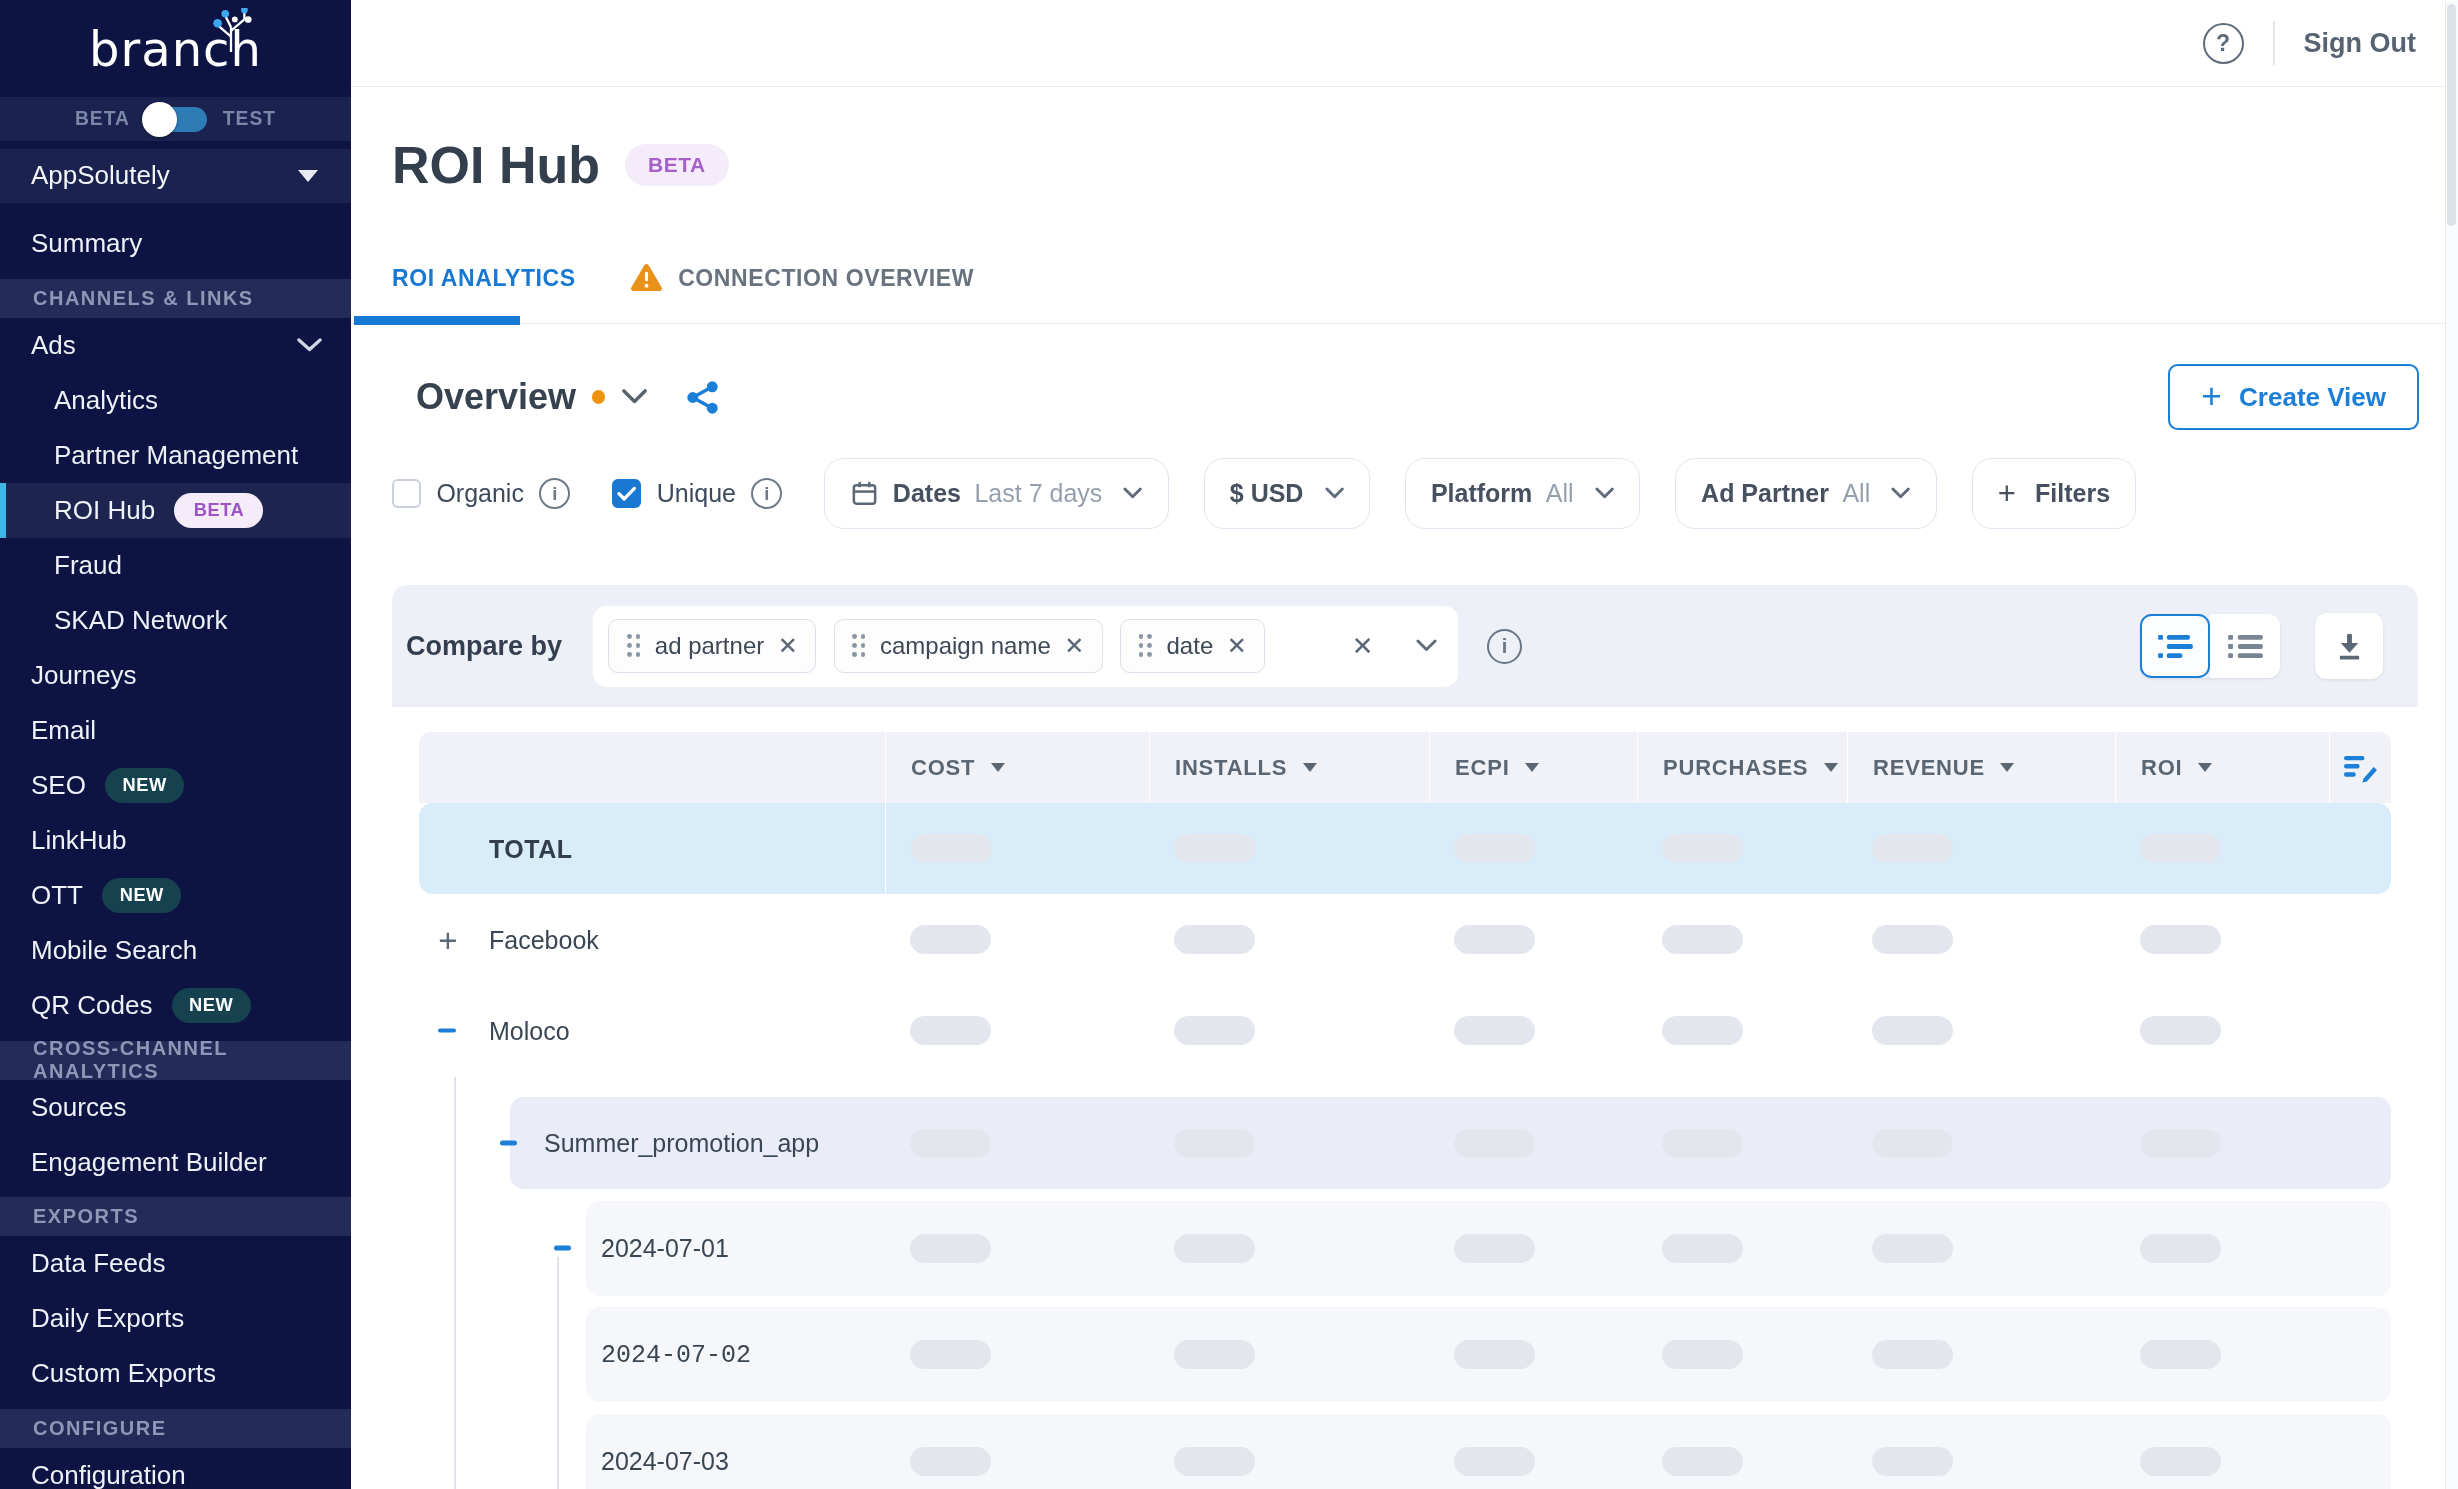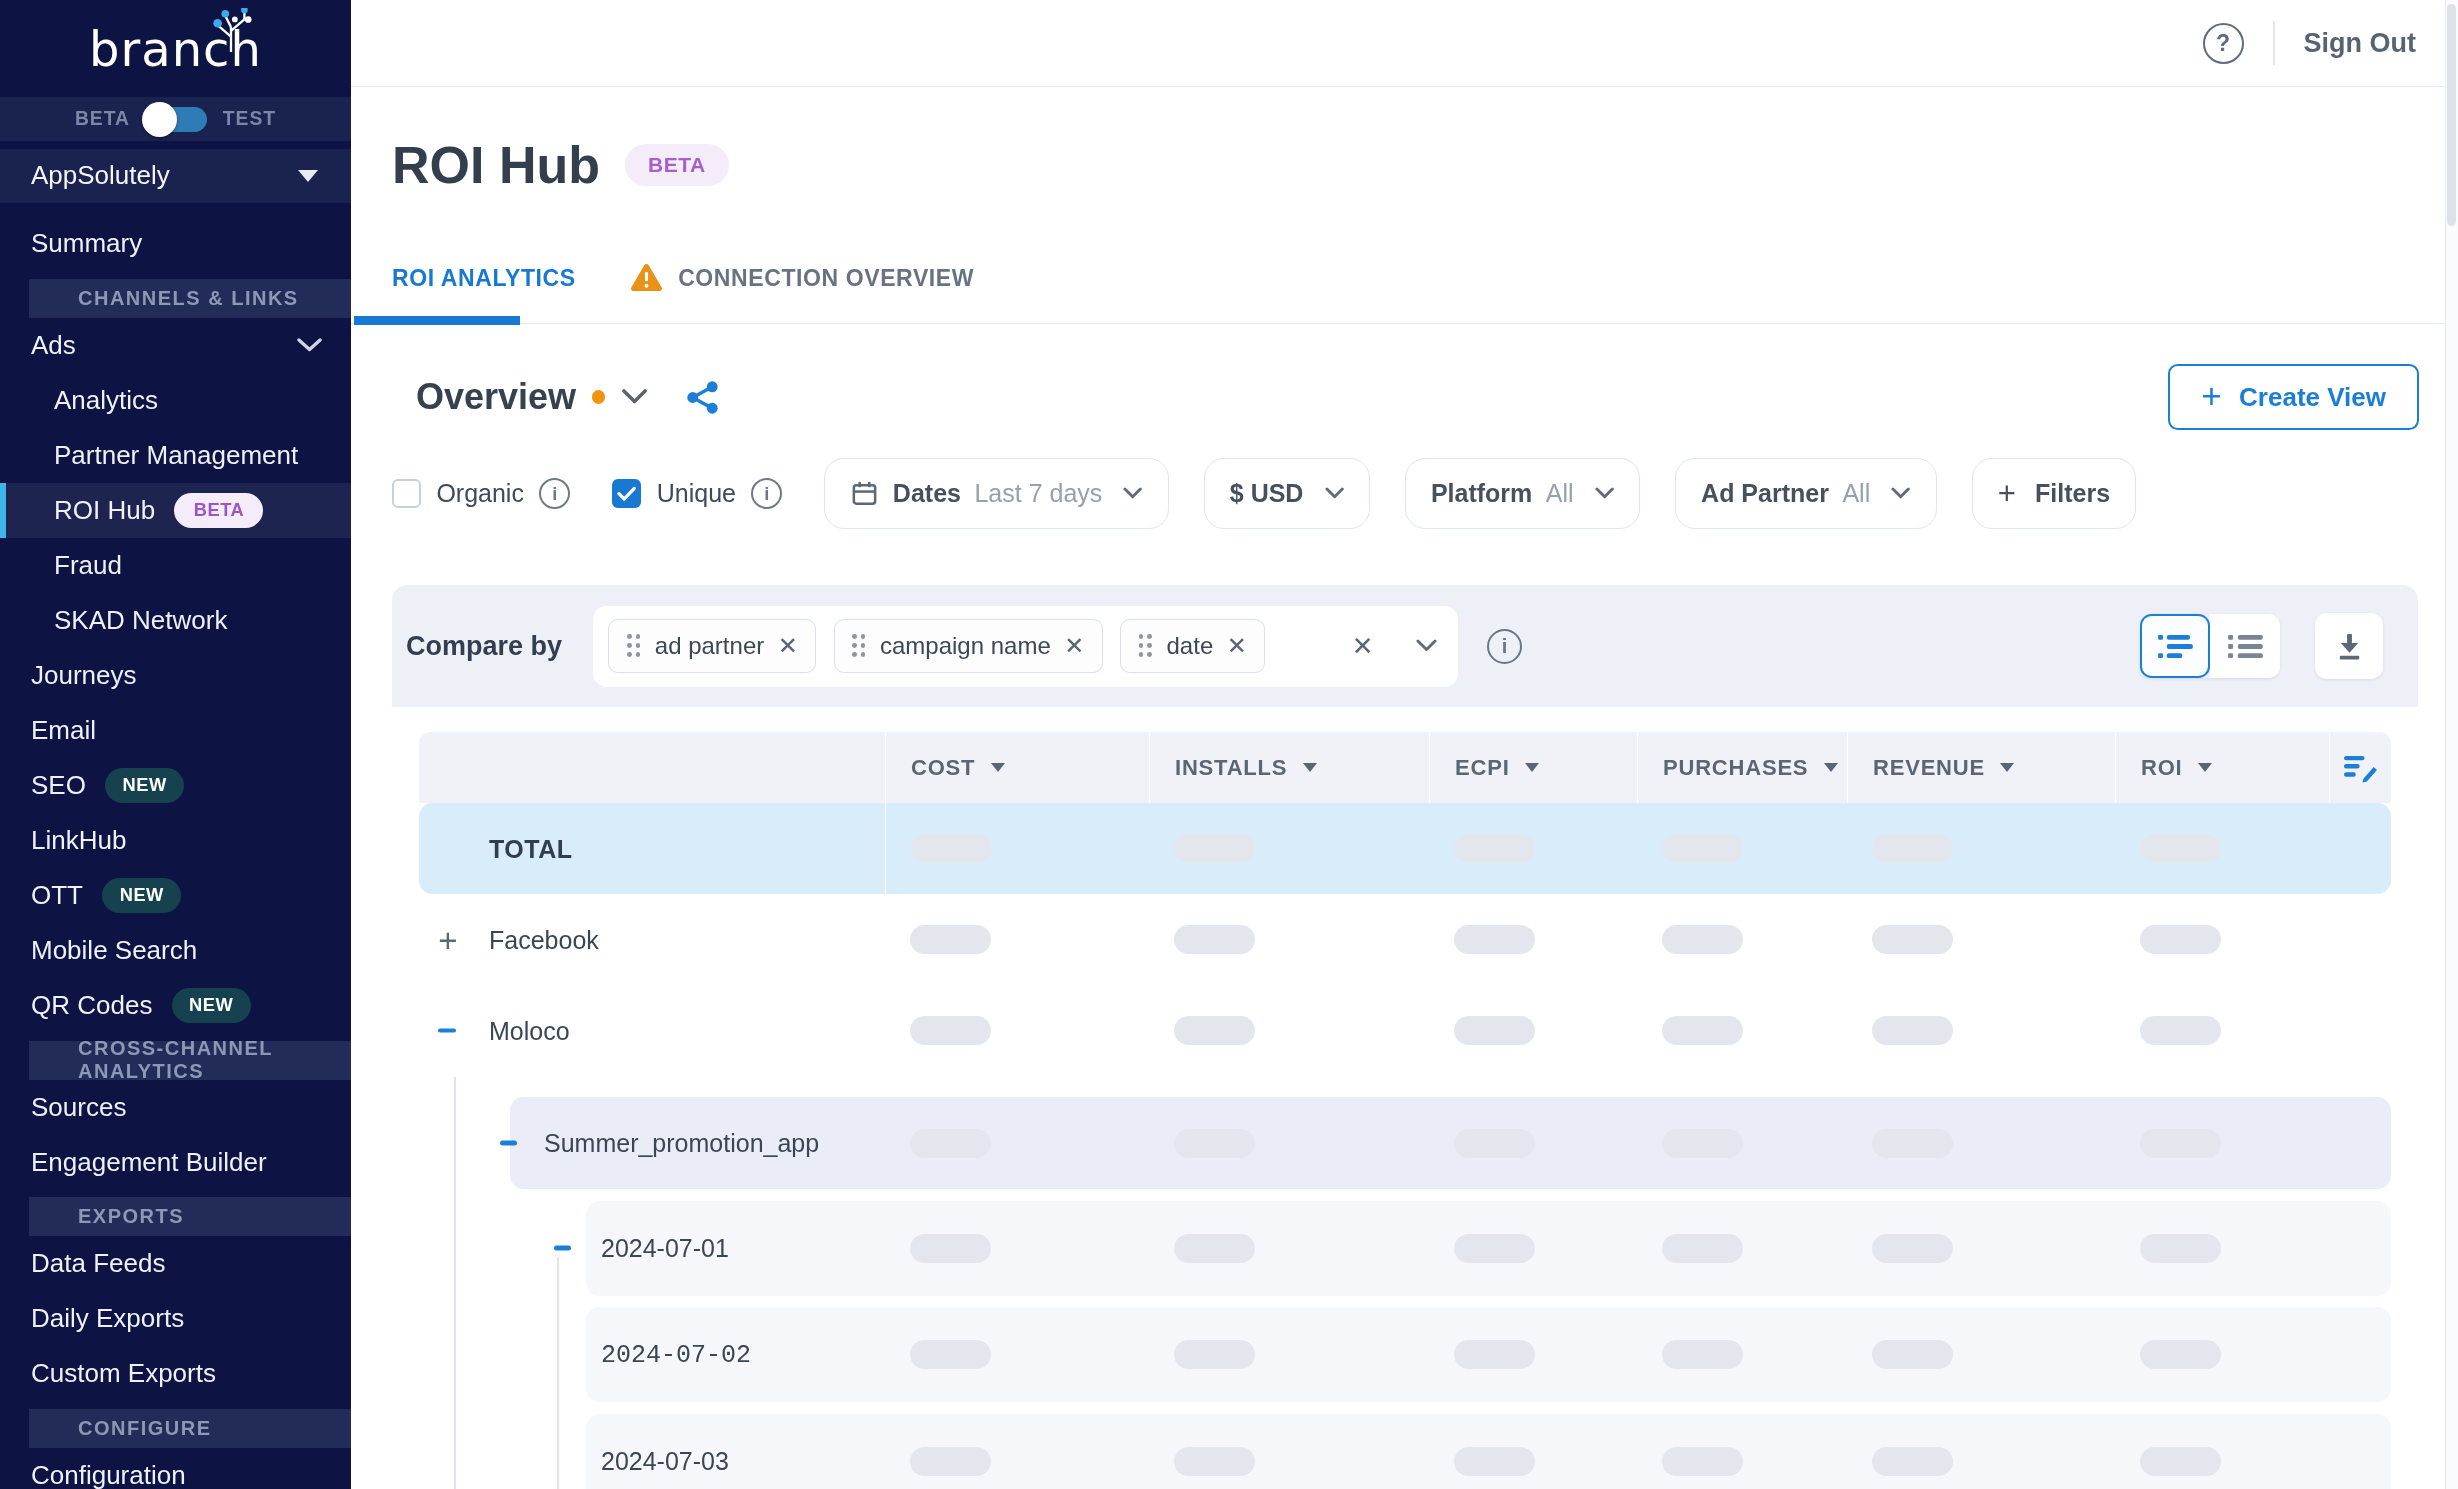--- a/index.html
+++ b/index.html
@@ -15,22 +15,22 @@
   .env-band { height:44px; background:#1a2350; display:flex; align-items:center; justify-content:center; gap:15.4px; }
   .env-label { font-size:19.3px; font-weight:bold; color:#7b87a6; letter-spacing:1px; }
   .toggle-track { width:62px; height:25px; border-radius:12.6px; background:#2e7cb5; position:relative; }
   .toggle-knob { position:absolute; left:-3.9px; top:-4.8px; width:35px; height:35px; border-radius:50%; background:#fff; box-shadow:0 1px 2.9px rgba(0,0,0,.4); }
   .workspace { height:54px; margin-top:7.7px; background:#1a2350; display:flex; align-items:center; justify-content:space-between; padding:0 33px 0 31px; }
   .workspace-name { font-size:26px; color:#f4f6fa; }
   .caret-down { width:0; height:0; border-left:10.6px solid transparent; border-right:10.6px solid transparent; border-top:12.6px solid #e8ecf4; }
   .sb-item { height:55px; display:flex; align-items:center; padding-left:31px; font-size:26px; color:#eef1f7; position:relative; }
   .sb-item.first { margin-top:13.5px; }
   .sb-sub { padding-left:54px; }
-  .sb-section { height:39px; margin-top:7.7px; background:#232c58; display:flex; align-items:center; padding-left:49px;
-    font-size:20px; font-weight:bold; letter-spacing:1.5px; color:#8d98b6;margin-left:29px; }
+  .sb-section { height:39px; margin-top:7.7px; background:#232c58; display:flex; align-items:center; padding-left:33px;
+    font-size:20px; font-weight:bold; letter-spacing:1.5px; color:#8d98b6; }
   .sb-item.active { background:rgba(255,255,255,.07); }
   .active-bar { position:absolute; left:0; top:0; bottom:0; width:5.8px; background:#3fb6ea; }
   .sb-chevron { margin-left:auto; margin-right:29px; }
   .badge-new { margin-left:19.3px; background:#16414e; color:#fff; font-size:18.3px; font-weight:bold;
     padding:6.8px 17.4px; border-radius:965px; letter-spacing:0.5px; }
   .badge-beta-side { margin-left:19.3px; background:#f4ecf8; color:#9d55c6; font-size:18.3px; font-weight:bold;
     padding:6.8px 19.3px; border-radius:965px; letter-spacing:0.5px; }
 
   
   .main { position:absolute; left:351px; top:0; right:0; bottom:0; background:#fff; }

